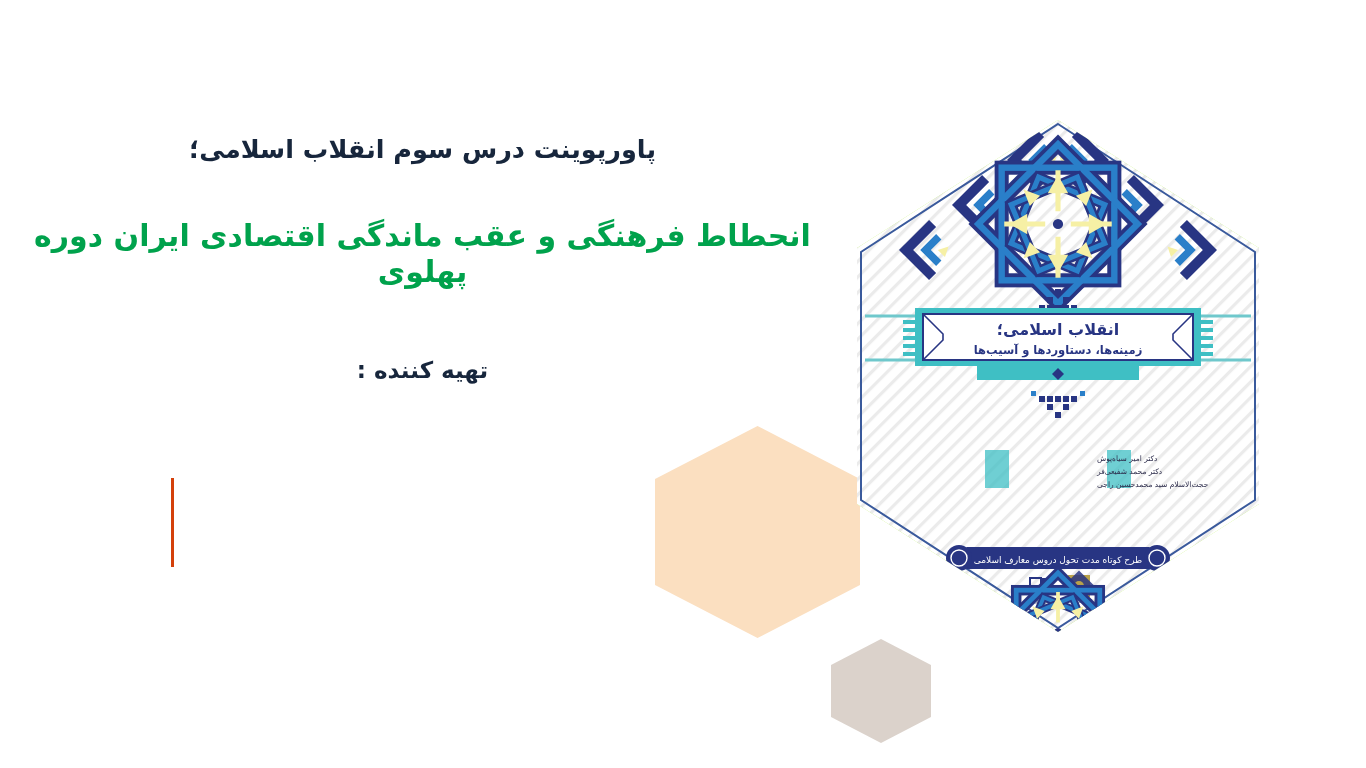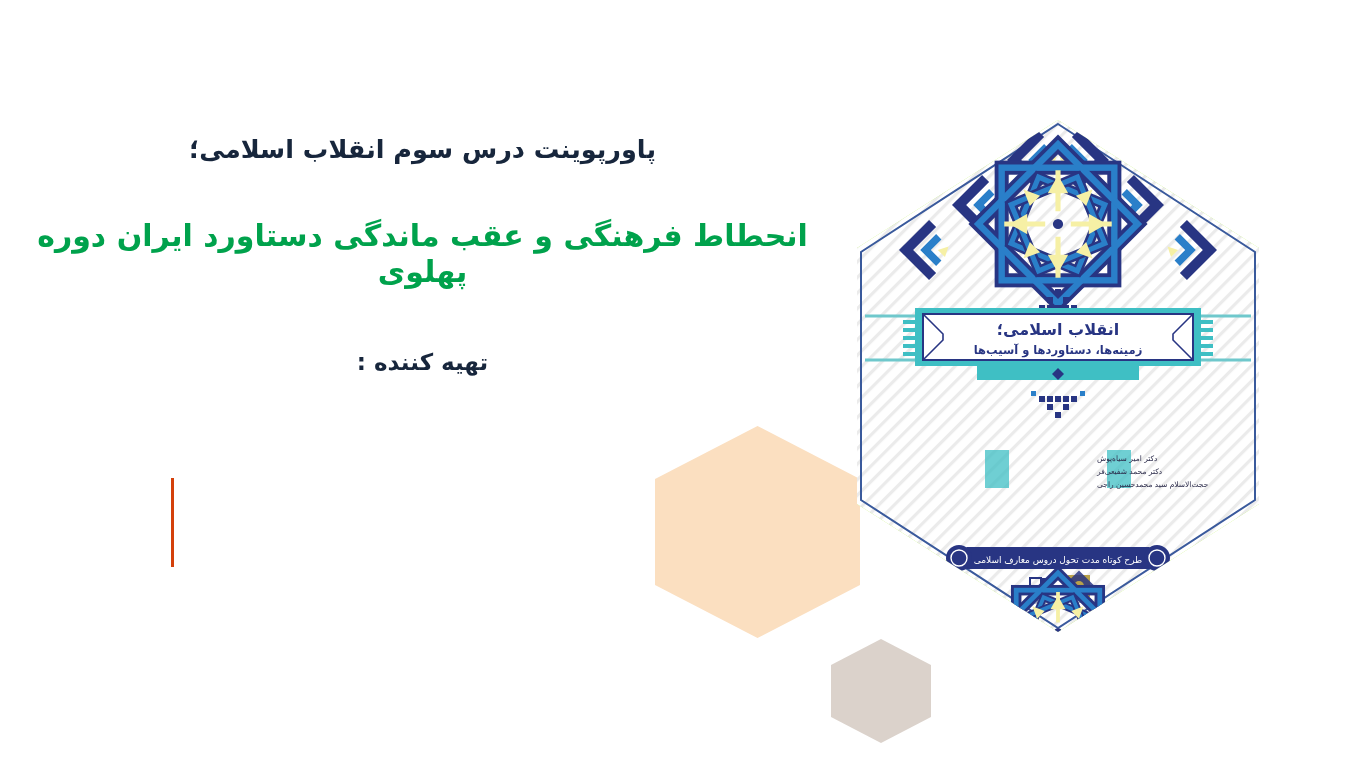--- a/index.html
+++ b/index.html
@@ -59,21 +59,21 @@
     line-height:1.22;
     margin:0;
     padding:52px 0 0 0;
     max-width:845px;
   }
   .line-author{
     color:#17263c;
     font-size:23px;
     font-weight:bold;
     line-height:1.2;
-    margin:0;
+    margin:8px;
     padding:58px 0 0 0;
   }
 
   
   .accent-rule{
     position:absolute;
     left:171px;top:462px;width:3px;height:89px;
     background:#d4400a;
   }
 
@@ -91,21 +91,21 @@
 
 <div class="slide">
 
   <div class="hex hex-orange"></div>
   <div class="hex hex-gray"></div>
 
   <div class="accent-rule"></div>
 
   <div class="txt-block">
     <p class="line-title">پاورپوینت درس سوم انقلاب اسلامی؛</p>
-    <p class="line-green">انحطاط فرهنگی و عقب ماندگی دستاورد ایران دوره پهلوی</p>
+    <p class="line-green">انحطاط فرهنگی و عقب ماندگی اقتصادی ایران دوره پهلوی</p>
     <p class="line-author">تهیه کننده :</p>
   </div>
 
   <div class="cover-wrap">
     <svg class="cover-svg" viewBox="0 0 402 512" xmlns="http://www.w3.org/2000/svg">
       <defs>
         <pattern id="hatch" width="11" height="11" patternUnits="userSpaceOnUse" patternTransform="rotate(45)">
           <rect width="11" height="11" fill="#ffffff"></rect>
           <rect width="3.2" height="11" fill="#ebebeb"></rect>
         </pattern>

